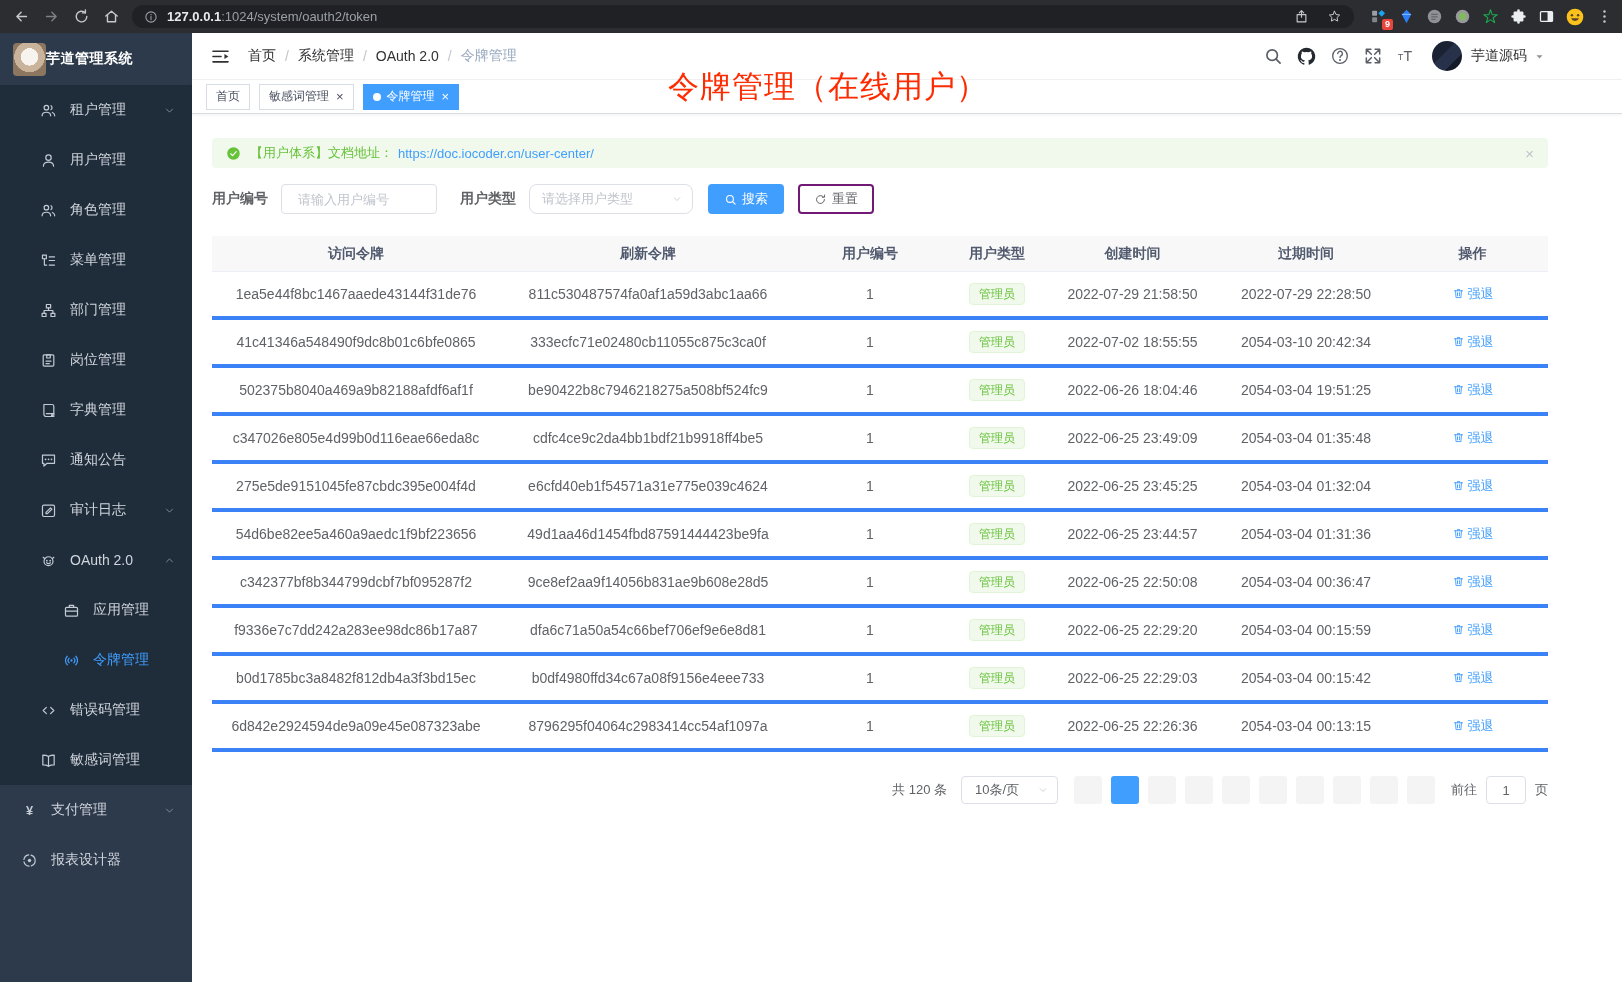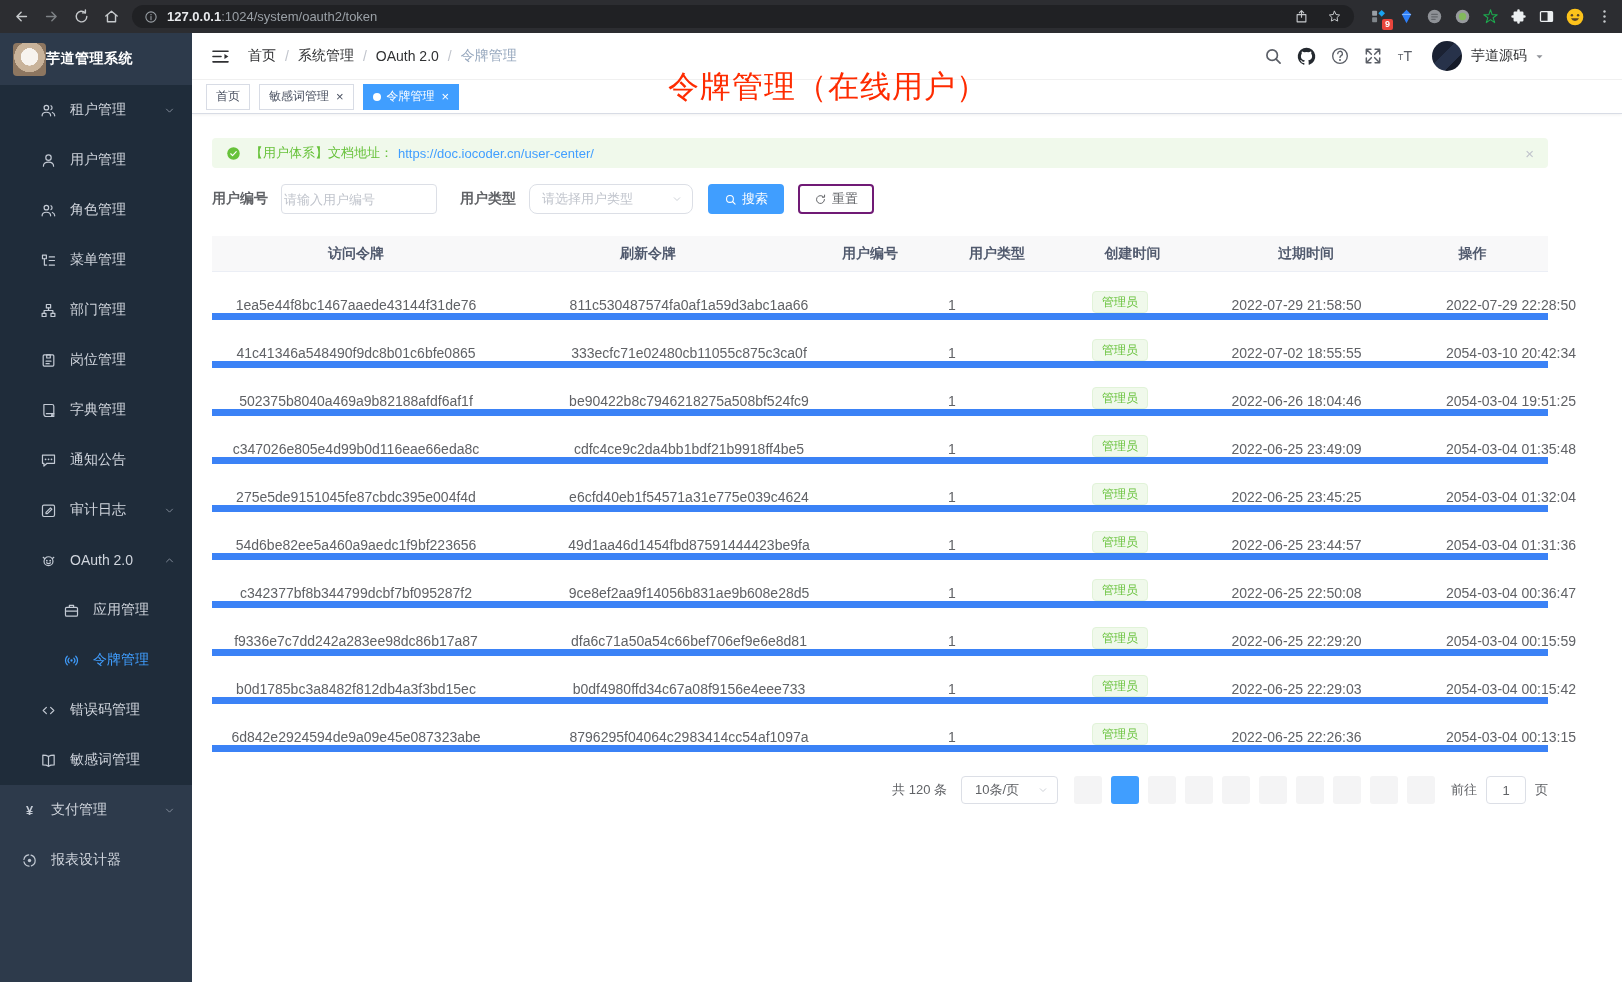--- a/index.html
+++ b/index.html
@@ -67,33 +67,33 @@
 
   .content { padding:24px 0 0 20px; width:1356px; }
 
   .alert { height:30px; background:#f0f9eb; border-radius:4px; display:flex; align-items:center; padding:0 14px; font-size:13px; color:#67c23a; width:1336px; }
   .alert .ck { width:15px; height:15px; margin-right:9px; }
   .alert a { color:#409eff; text-decoration:none; margin-left:5px; cursor:pointer; }
   .alert .close { margin-left:auto; color:#c0c4cc; font-size:15px; cursor:pointer; }
 
   .filter-row { display:flex; align-items:center; margin-top:16px; font-size:14px; }
   .f-label { font-weight:bold; color:#606266; margin-right:13px; white-space:nowrap; }
-  .f-input { width:156px; height:30px; border:1px solid #dcdfe6; border-radius:4px; padding:0 2px; font-size:13px; color:#606266; outline:none; font-family:inherit; }
+  .f-input { width:156px; height:30px; border:1px solid #dcdfe6; border-radius:4px; padding:0 16px; font-size:13px; color:#606266; outline:none; font-family:inherit; }
   .f-input::placeholder { color:#c0c4cc; }
   .f-gap { width:23px; }
   .f-select { width:164px; height:30px; border:1px solid #dcdfe6; border-radius:8px; display:flex; align-items:center; justify-content:space-between; padding:0 9px 0 12px; font-size:13px; color:#c0c4cc; cursor:pointer; }
   .sel-arrow { width:12px; height:12px; color:#c0c4cc; }
   .btn { height:30px; border-radius:4px; font-size:13px; display:inline-flex; align-items:center; gap:5px; padding:0 14px; cursor:pointer; border:2px solid #701a75; background:#fff; color:#606266; font-family:inherit; }
   .btn .b-ico { width:13px; height:13px; }
   .btn-primary { background:#409eff; border-color:#409eff; color:#fff; margin-left:15px; }
   .btn-plain { margin-left:14px; }
 
   .table { margin-top:22px; width:1336px; }
   .t-head { display:flex; height:36px; background:#f8f8f9; align-items:center; font-weight:bold; color:#515a6e; font-size:14px; border-bottom:1px solid #ebeef5; }
-  .t-row { display:flex; height:48px; align-items:flex-end; border-bottom:7px solid #3b82f6; font-size:14px; color:#606266;gap:41px; }
+  .t-row { display:flex; height:48px; align-items:center; border-bottom:4px solid #3b82f6; font-size:14px; color:#606266; }
   .c { text-align:center; flex:none; }
   .c1{width:288px} .c2{width:296px} .c3{width:148px} .c4{width:106px} .c5{width:165px} .c6{width:182px} .c7{width:151px}
   .tag-success { display:inline-block; padding:2px 9px; background:#f0f9eb; border:1px solid #e1f3d8; border-radius:4px; color:#67c23a; font-size:12px; line-height:16px; }
   .action-link { color:#409eff; font-size:13px; display:inline-flex; align-items:center; gap:3px; cursor:pointer; }
   .action-link .ico { width:13px; height:13px; }
 
   .pagination { width:1336px; display:flex; align-items:center; justify-content:flex-end; margin-top:24px; font-size:13px; color:#606266; }
   .pg-total { margin-right:14px; }
   .size-select { width:97px; height:28px; border:1px solid #dcdfe6; border-radius:4px; display:flex; align-items:center; justify-content:space-between; padding:0 8px 0 13px; color:#606266; cursor:pointer; }
   .pager { display:flex; align-items:center; gap:9px; margin:0 16px; }

